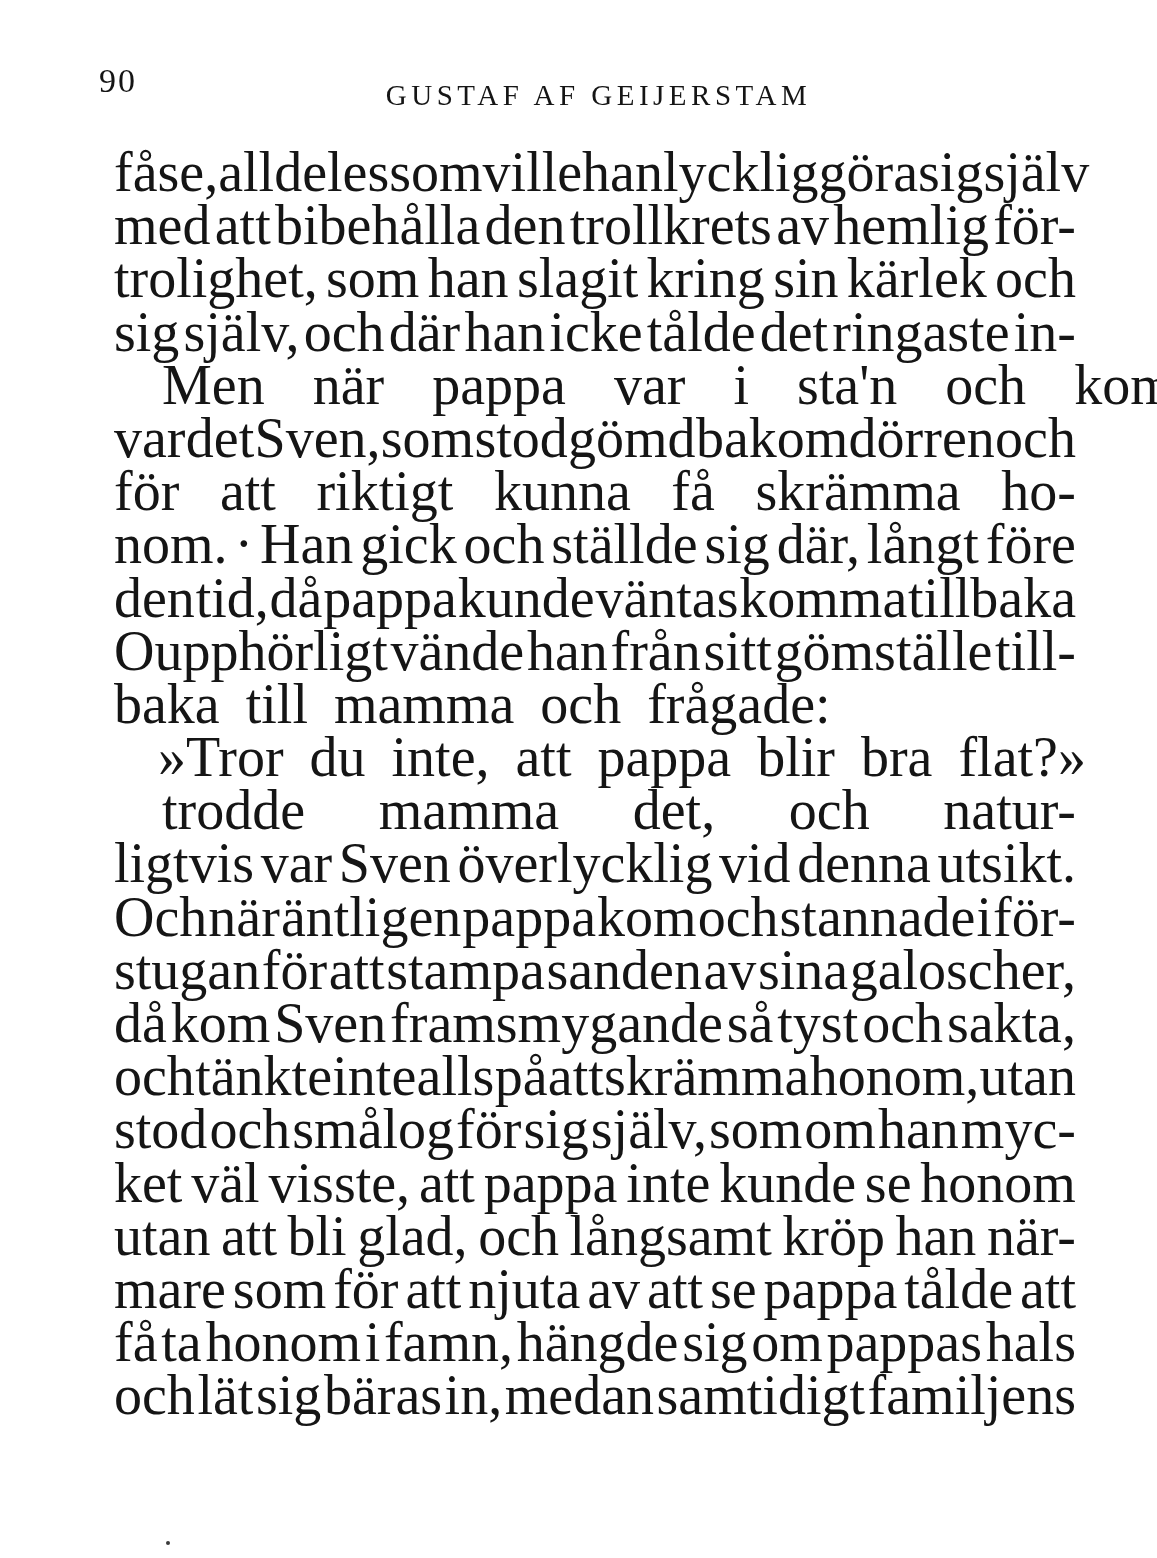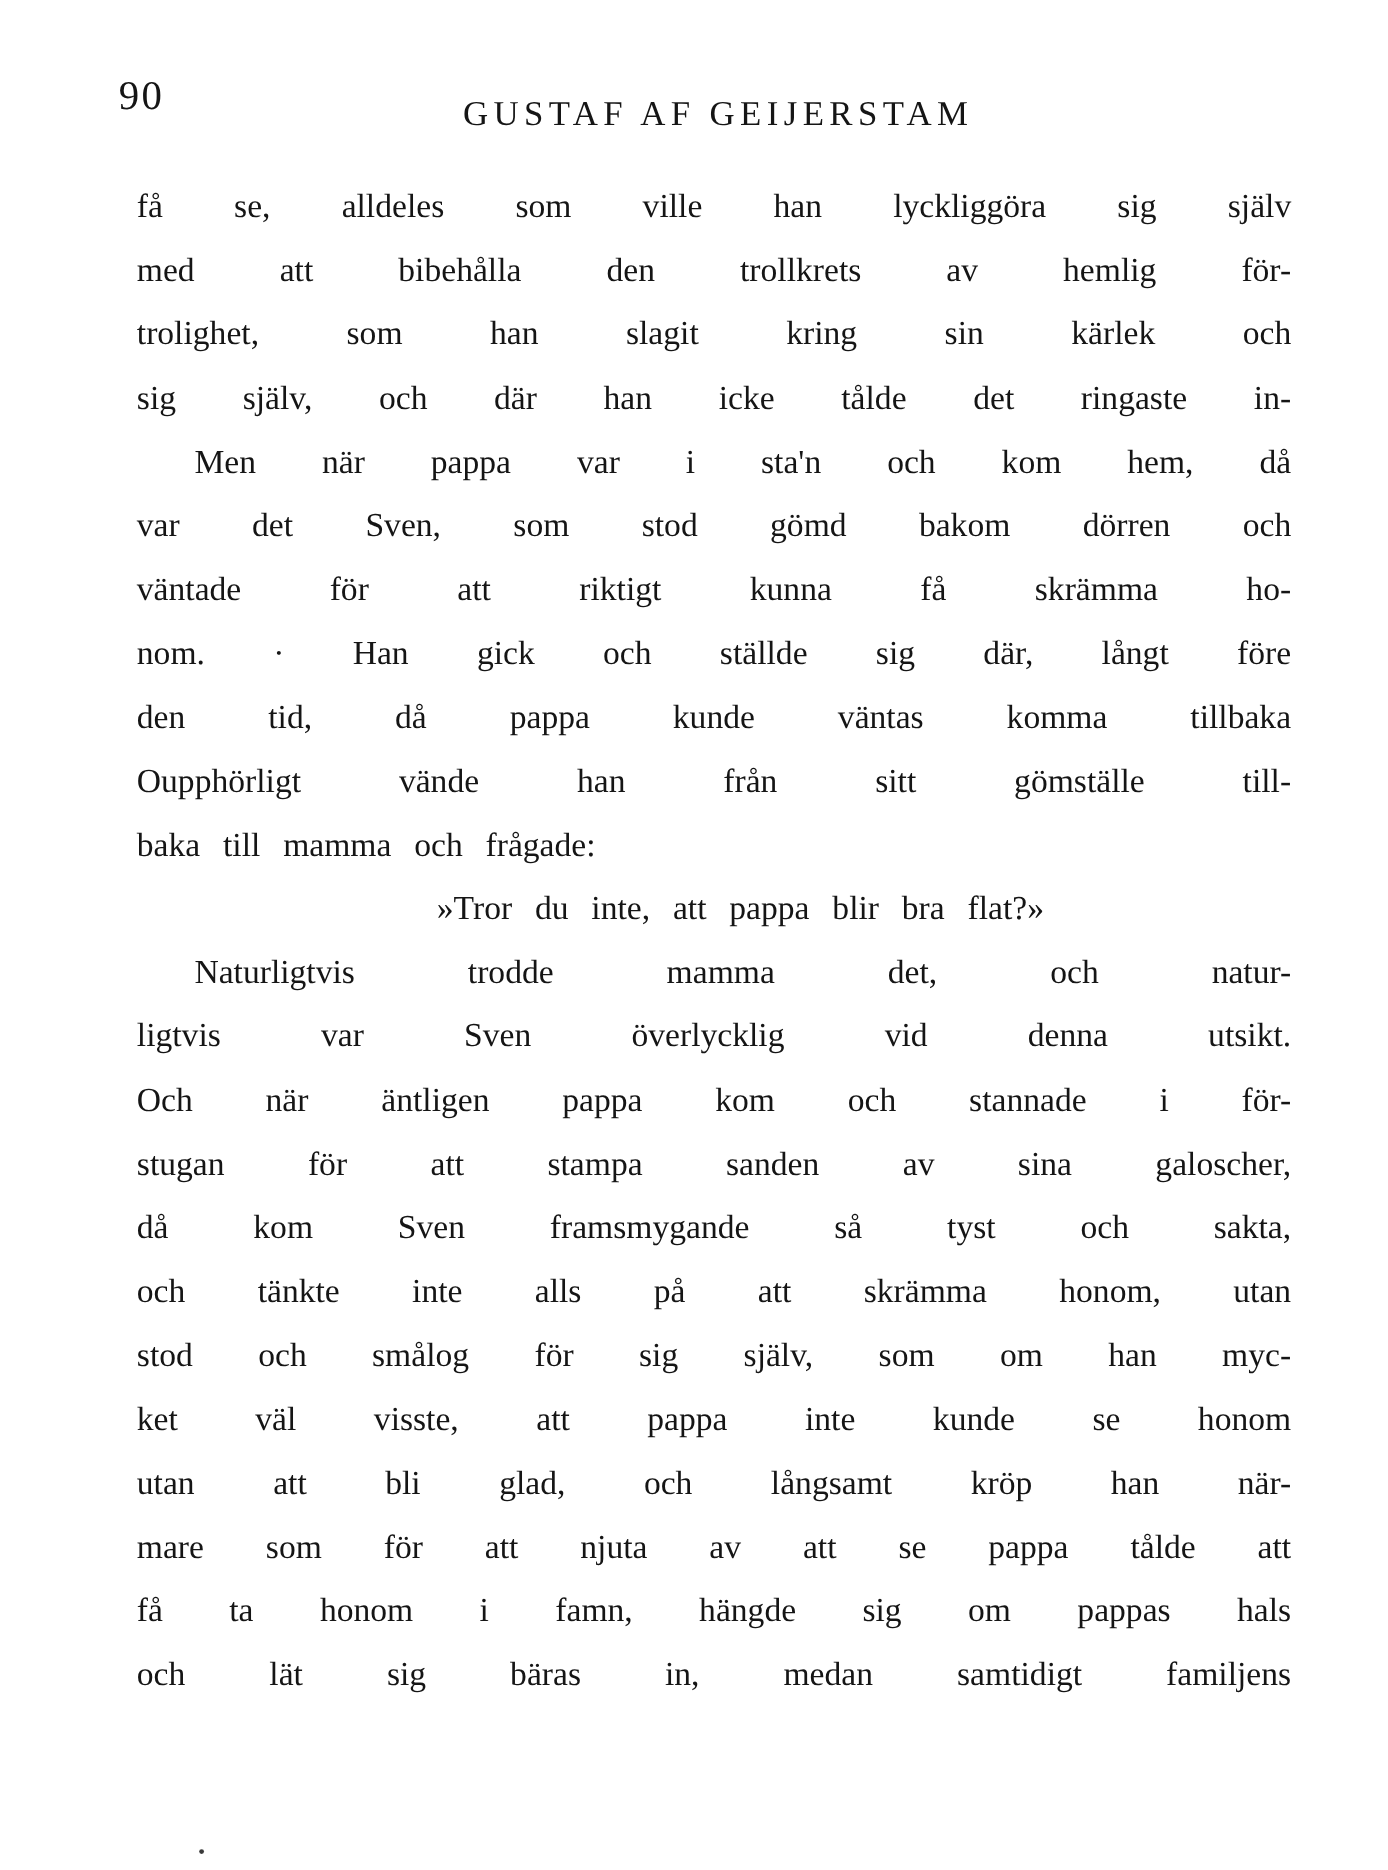--- a/index.html
+++ b/index.html
@@ -40,21 +40,21 @@
     letter-spacing: 4.5px;
     white-space: nowrap;
     margin-top: 13px;
   }
   
   .textblock {
     position: absolute;
     left: 114px;
     top: 146px;
     width: 962px;
-    font-size: 28px;
+    font-size: 56px;
   }
   .line {
     height: 53.2px;
     line-height: 53.2px;
     white-space: nowrap;
   }
   .line.justify {
     display: flex;
     justify-content: space-between;
   }
@@ -151,21 +151,20 @@
         <span>det</span>
         <span>Sven,</span>
         <span>som</span>
         <span>stod</span>
         <span>gömd</span>
         <span>bakom</span>
         <span>dörren</span>
         <span>och</span>
       </div>
       <div class="line justify">
-        <span>väntade</span>
         <span>för</span>
         <span>att</span>
         <span>riktigt</span>
         <span>kunna</span>
         <span>få</span>
         <span>skrämma</span>
         <span>ho-</span>
       </div>
       <div class="line justify">
         <span>nom.</span>
@@ -194,21 +193,20 @@
         <span>vände</span>
         <span>han</span>
         <span>från</span>
         <span>sitt</span>
         <span>gömställe</span>
         <span>till-</span>
       </div>
       <div class="line">baka till mamma och frågade:</div>
       <div class="line indent">»Tror du inte, att pappa blir bra flat?»</div>
       <div class="line justify indent">
-        <span>Naturligtvis</span>
         <span>trodde</span>
         <span>mamma</span>
         <span>det,</span>
         <span>och</span>
         <span>natur-</span>
       </div>
       <div class="line justify">
         <span>ligtvis</span>
         <span>var</span>
         <span>Sven</span>

